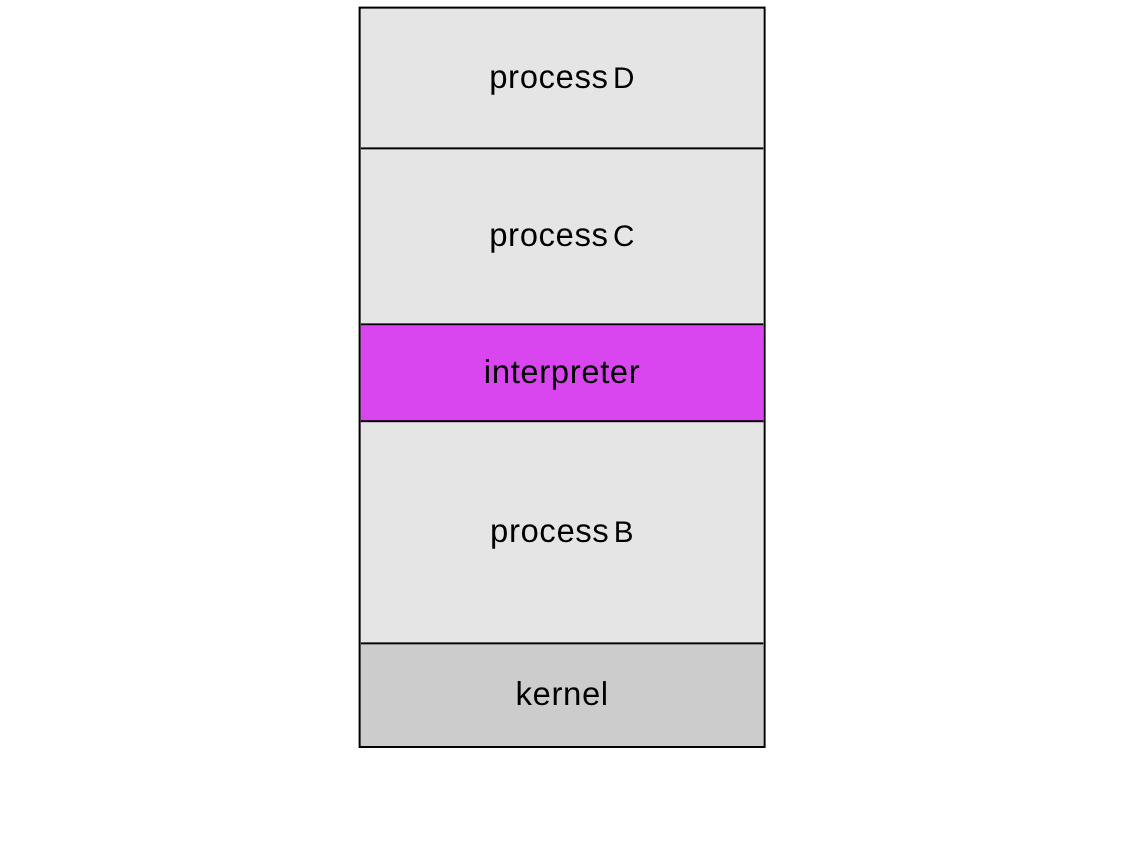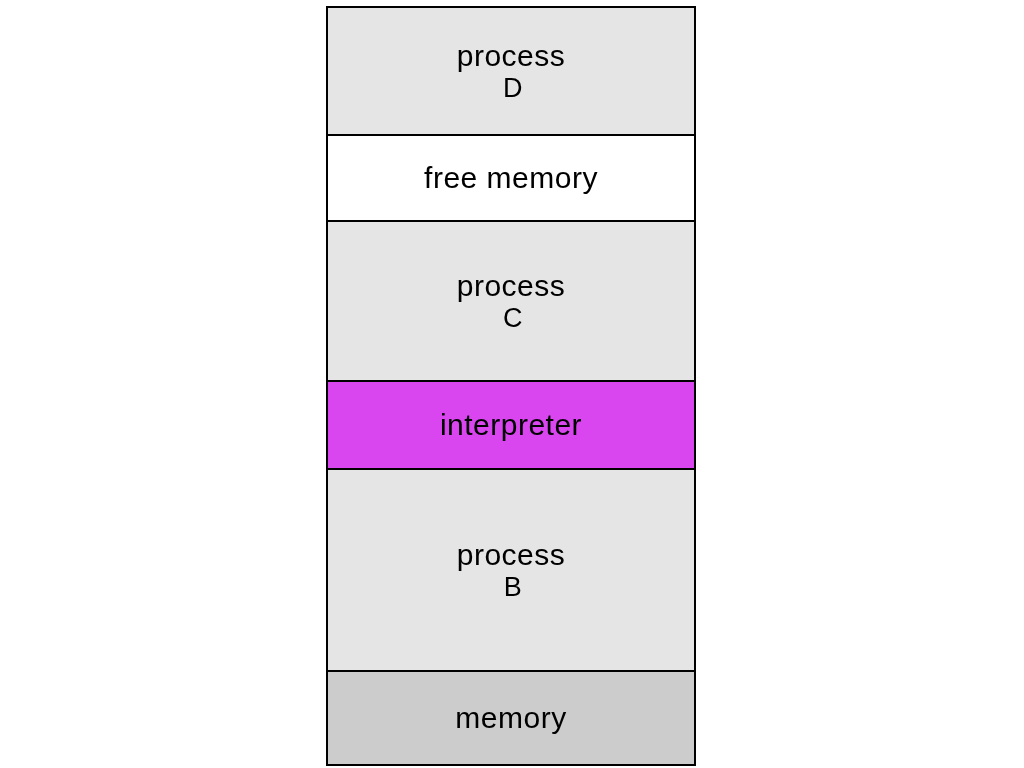--- a/index.html
+++ b/index.html
@@ -21,21 +21,20 @@
     }
     .segment {
       display: flex;
       align-items: center;
       justify-content: center;
       border-bottom: 2px solid #000;
       box-sizing: border-box;
       font-size: 30px;
       color: #000;
       letter-spacing: 0.5px;
-      flex-direction: column;
     }
     .segment:last-child {
       border-bottom: none;
     }
     .process-d {
       height: 128px;
       background: #e5e5e5;
     }
     .free-memory {
       height: 86px;
@@ -63,30 +62,27 @@
     }
   </style>
 </head>
 <body>
 
 <div class="memory-stack">
   <div class="segment process-d">
     <span>process</span>
     <span class="letter-cap">D</span>
   </div>
-  <div class="segment free-memory">
-    <span>free memory</span>
-  </div>
   <div class="segment process-c">
     <span>process</span>
     <span class="letter-cap">C</span>
   </div>
   <div class="segment interpreter">
     <span>interpreter</span>
   </div>
   <div class="segment process-b">
     <span>process</span>
     <span class="letter-cap">B</span>
   </div>
   <div class="segment kernel">
-    <span>memory</span>
+    <span>kernel</span>
   </div>
 </div>
 
 </body></html>

